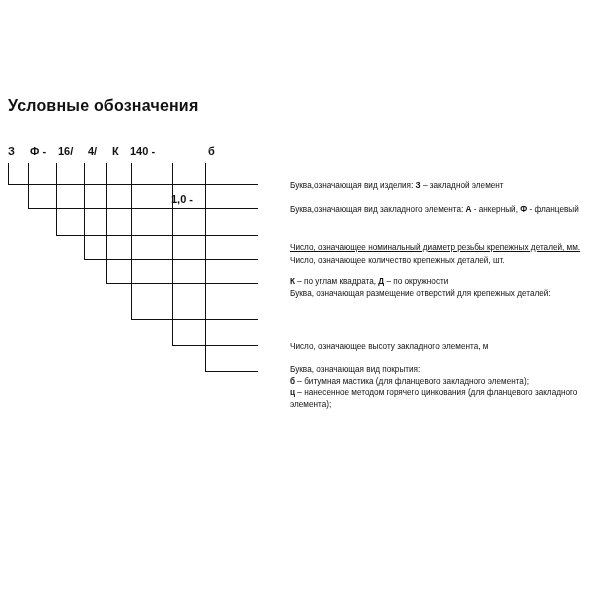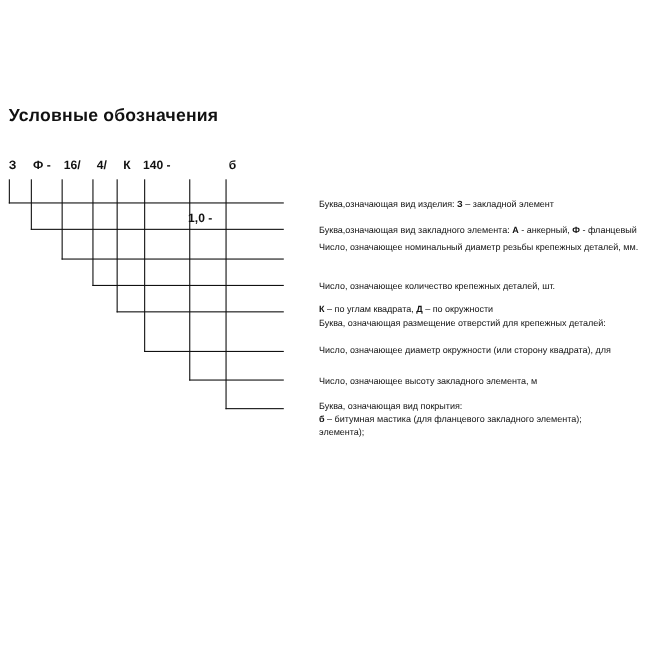--- a/index.html
+++ b/index.html
@@ -95,36 +95,36 @@
       <div class="leader" style="left: 205px; top: 163px; width: 53px; height: 209px;"></div>
     </div>
 
   <div id="desc-layer">
       <div class="desc" style="left: 258px; top: 180px;">
         <span class="ln"><span>Буква,означающая вид изделия: </span><b>З</b><span> – закладной элемент</span></span>
       </div>
       <div class="desc" style="left: 258px; top: 204px;">
         <span class="ln"><span>Буква,означающая вид закладного элемента: </span><b>А</b><span> - анкерный, </span><b>Ф</b><span> - фланцевый</span></span>
       </div>
-      <div class="desc" style="left: 258px; top: 219px;">
+      <div class="desc" style="left: 258px; top: 242px; text-decoration: underline;">
         <span class="ln"><span>Число, означающее номинальный диаметр резьбы крепежных деталей, мм.</span></span>
       </div>
       <div class="desc" style="left: 258px; top: 255px;">
         <span class="ln"><span>Число, означающее количество крепежных деталей, шт.</span></span>
       </div>
       <div class="desc" style="left: 258px; top: 276px;">
         <span class="ln"><b>К</b><span> – по углам квадрата, </span><b>Д</b><span> – по окружности</span></span>
         <span class="ln"><span>Буква, означающая размещение отверстий для крепежных деталей:</span></span>
       </div>
       <div class="desc" style="left: 258px; top: 313px;">
-        <span class="ln"><span>Число, означающее диаметр окружности (или сторону квадрата), для</span></span>
       </div>
       <div class="desc" style="left: 258px; top: 341px; text-align: center;">
         <span class="ln"><span>Число, означающее высоту закладного элемента, м</span></span>
       </div>
       <div class="desc" style="left: 258px; top: 364px;">
         <span class="ln"><span>Буква, означающая вид покрытия:</span></span>
         <span class="ln"><b>б</b><span> – битумная мастика (для фланцевого закладного элемента);</span></span>
+        <span class="ln"><b>ц</b><span> – нанесенное методом горячего цинкования (для фланцевого закладного</span></span>
         <span class="ln"><span>элемента);</span></span>
       </div>
     </div>
 
 </div>
 
 </body></html>

